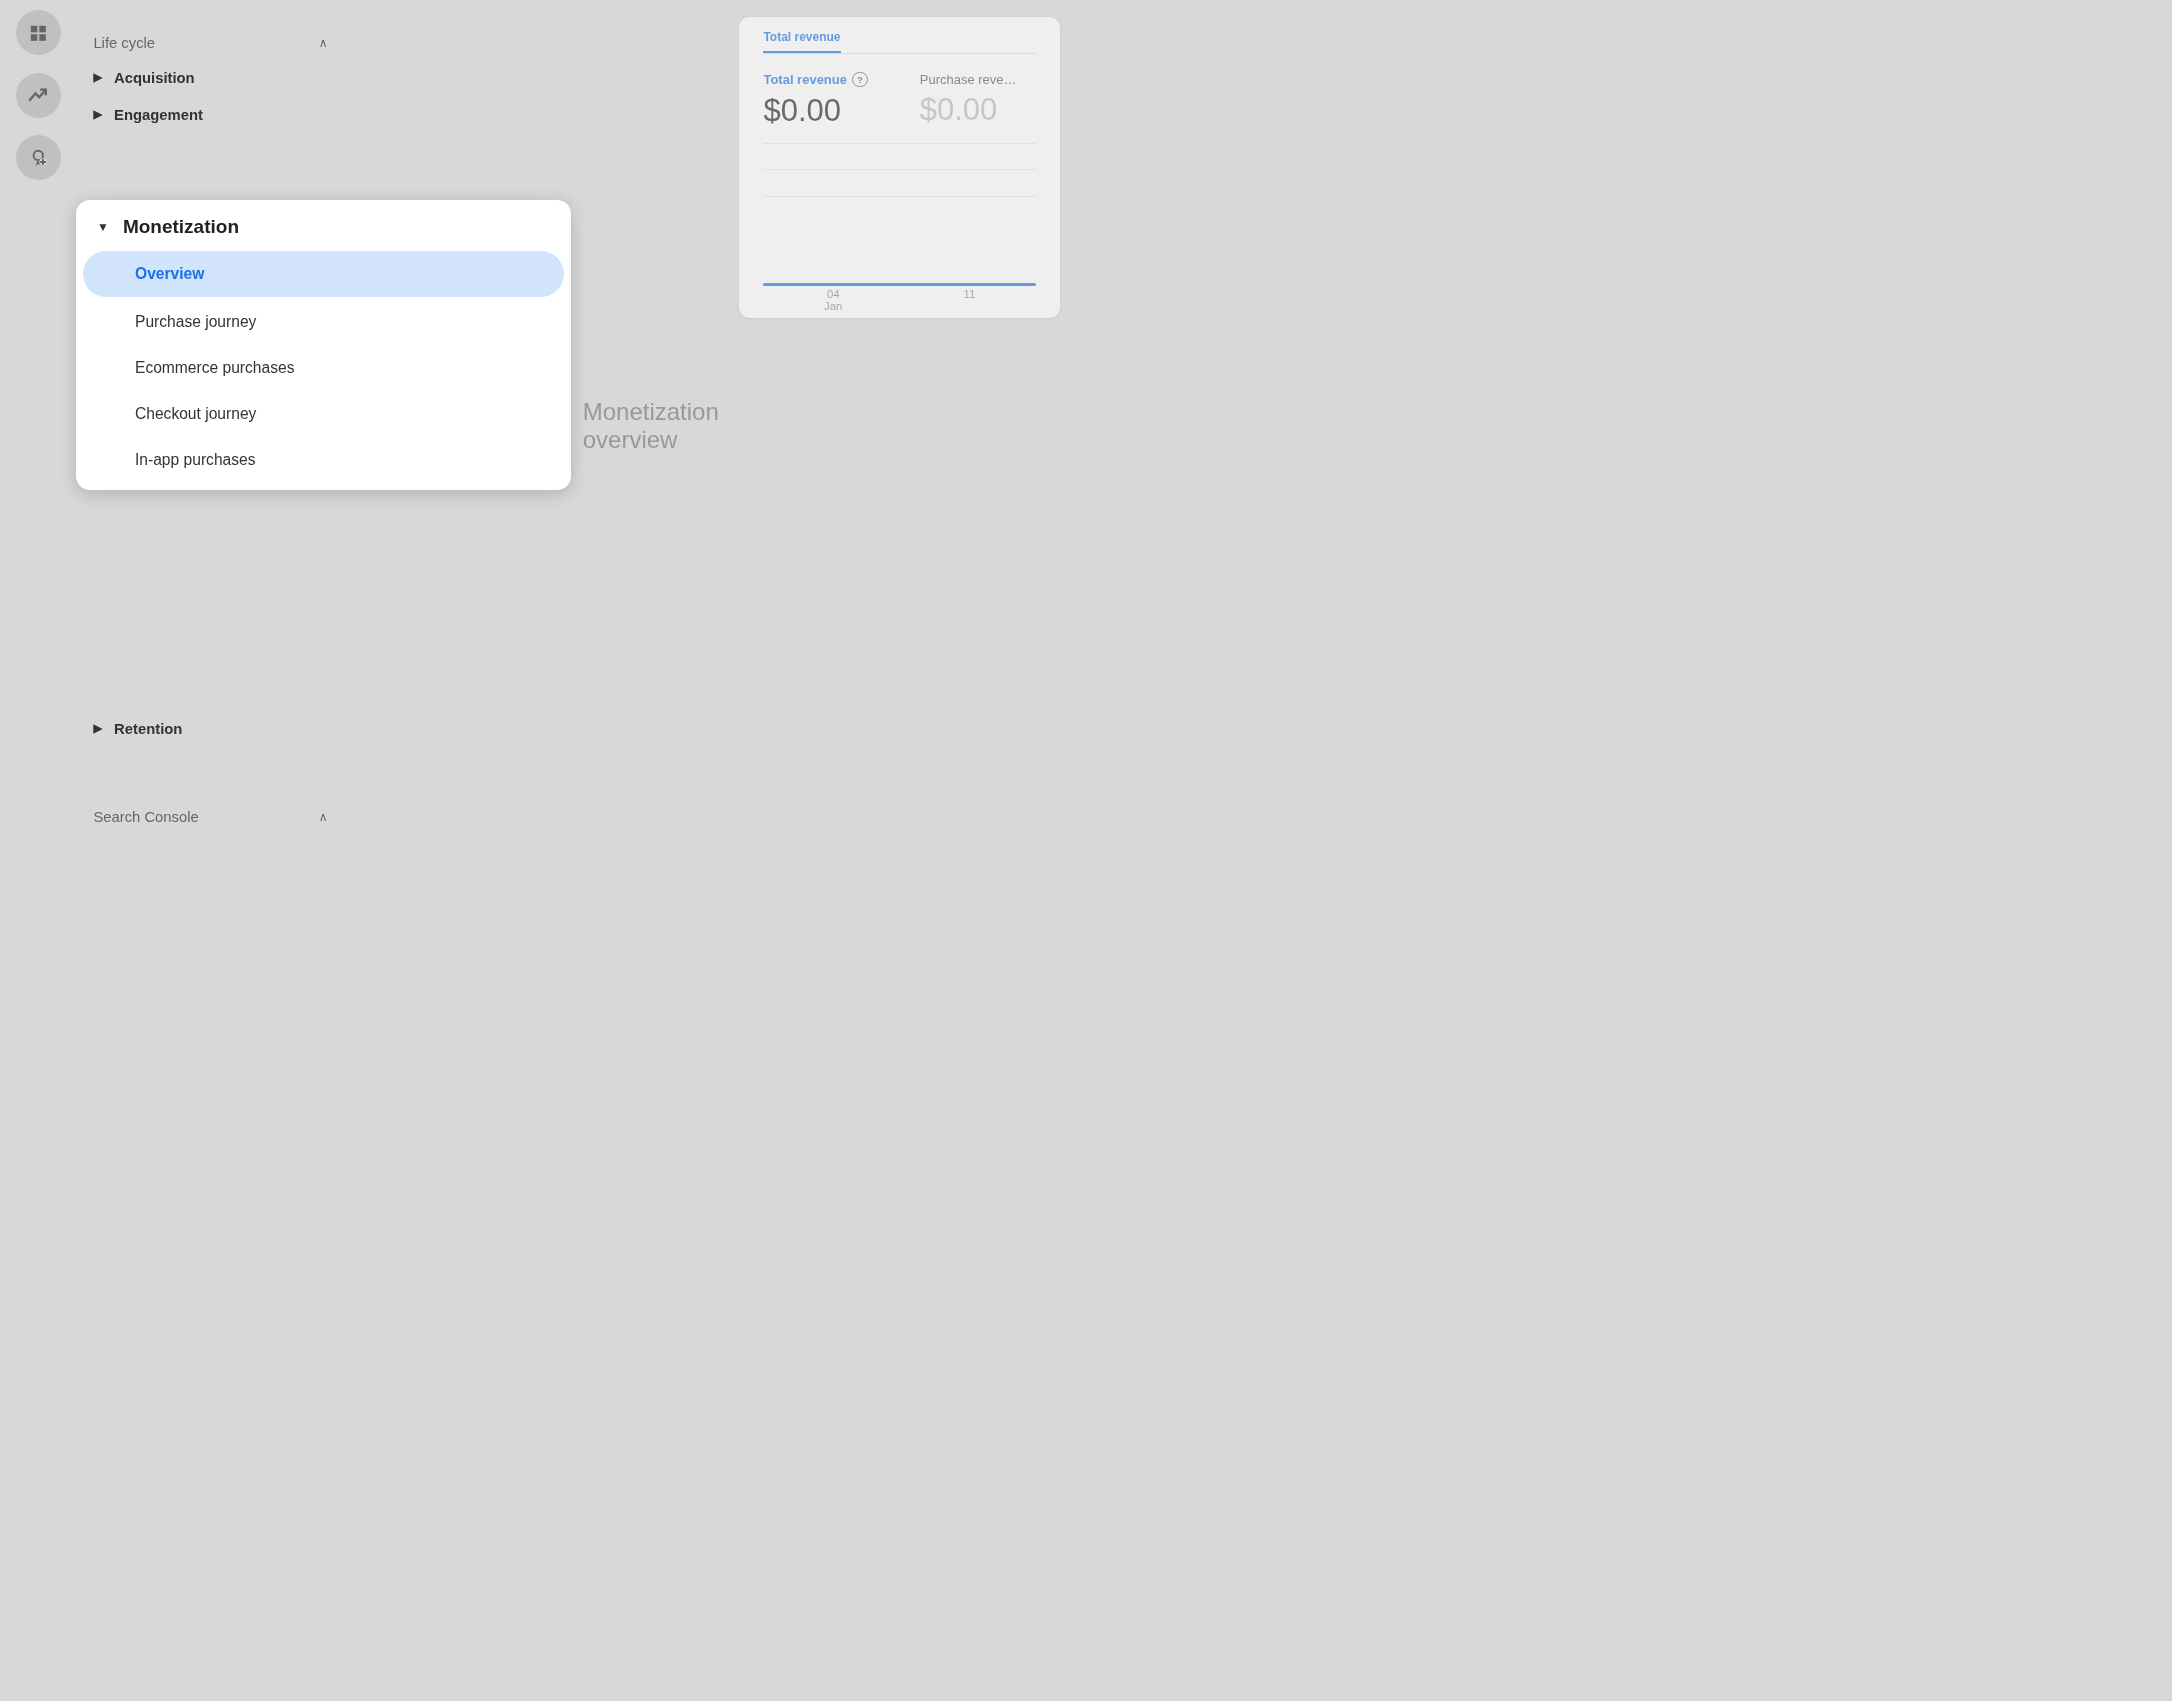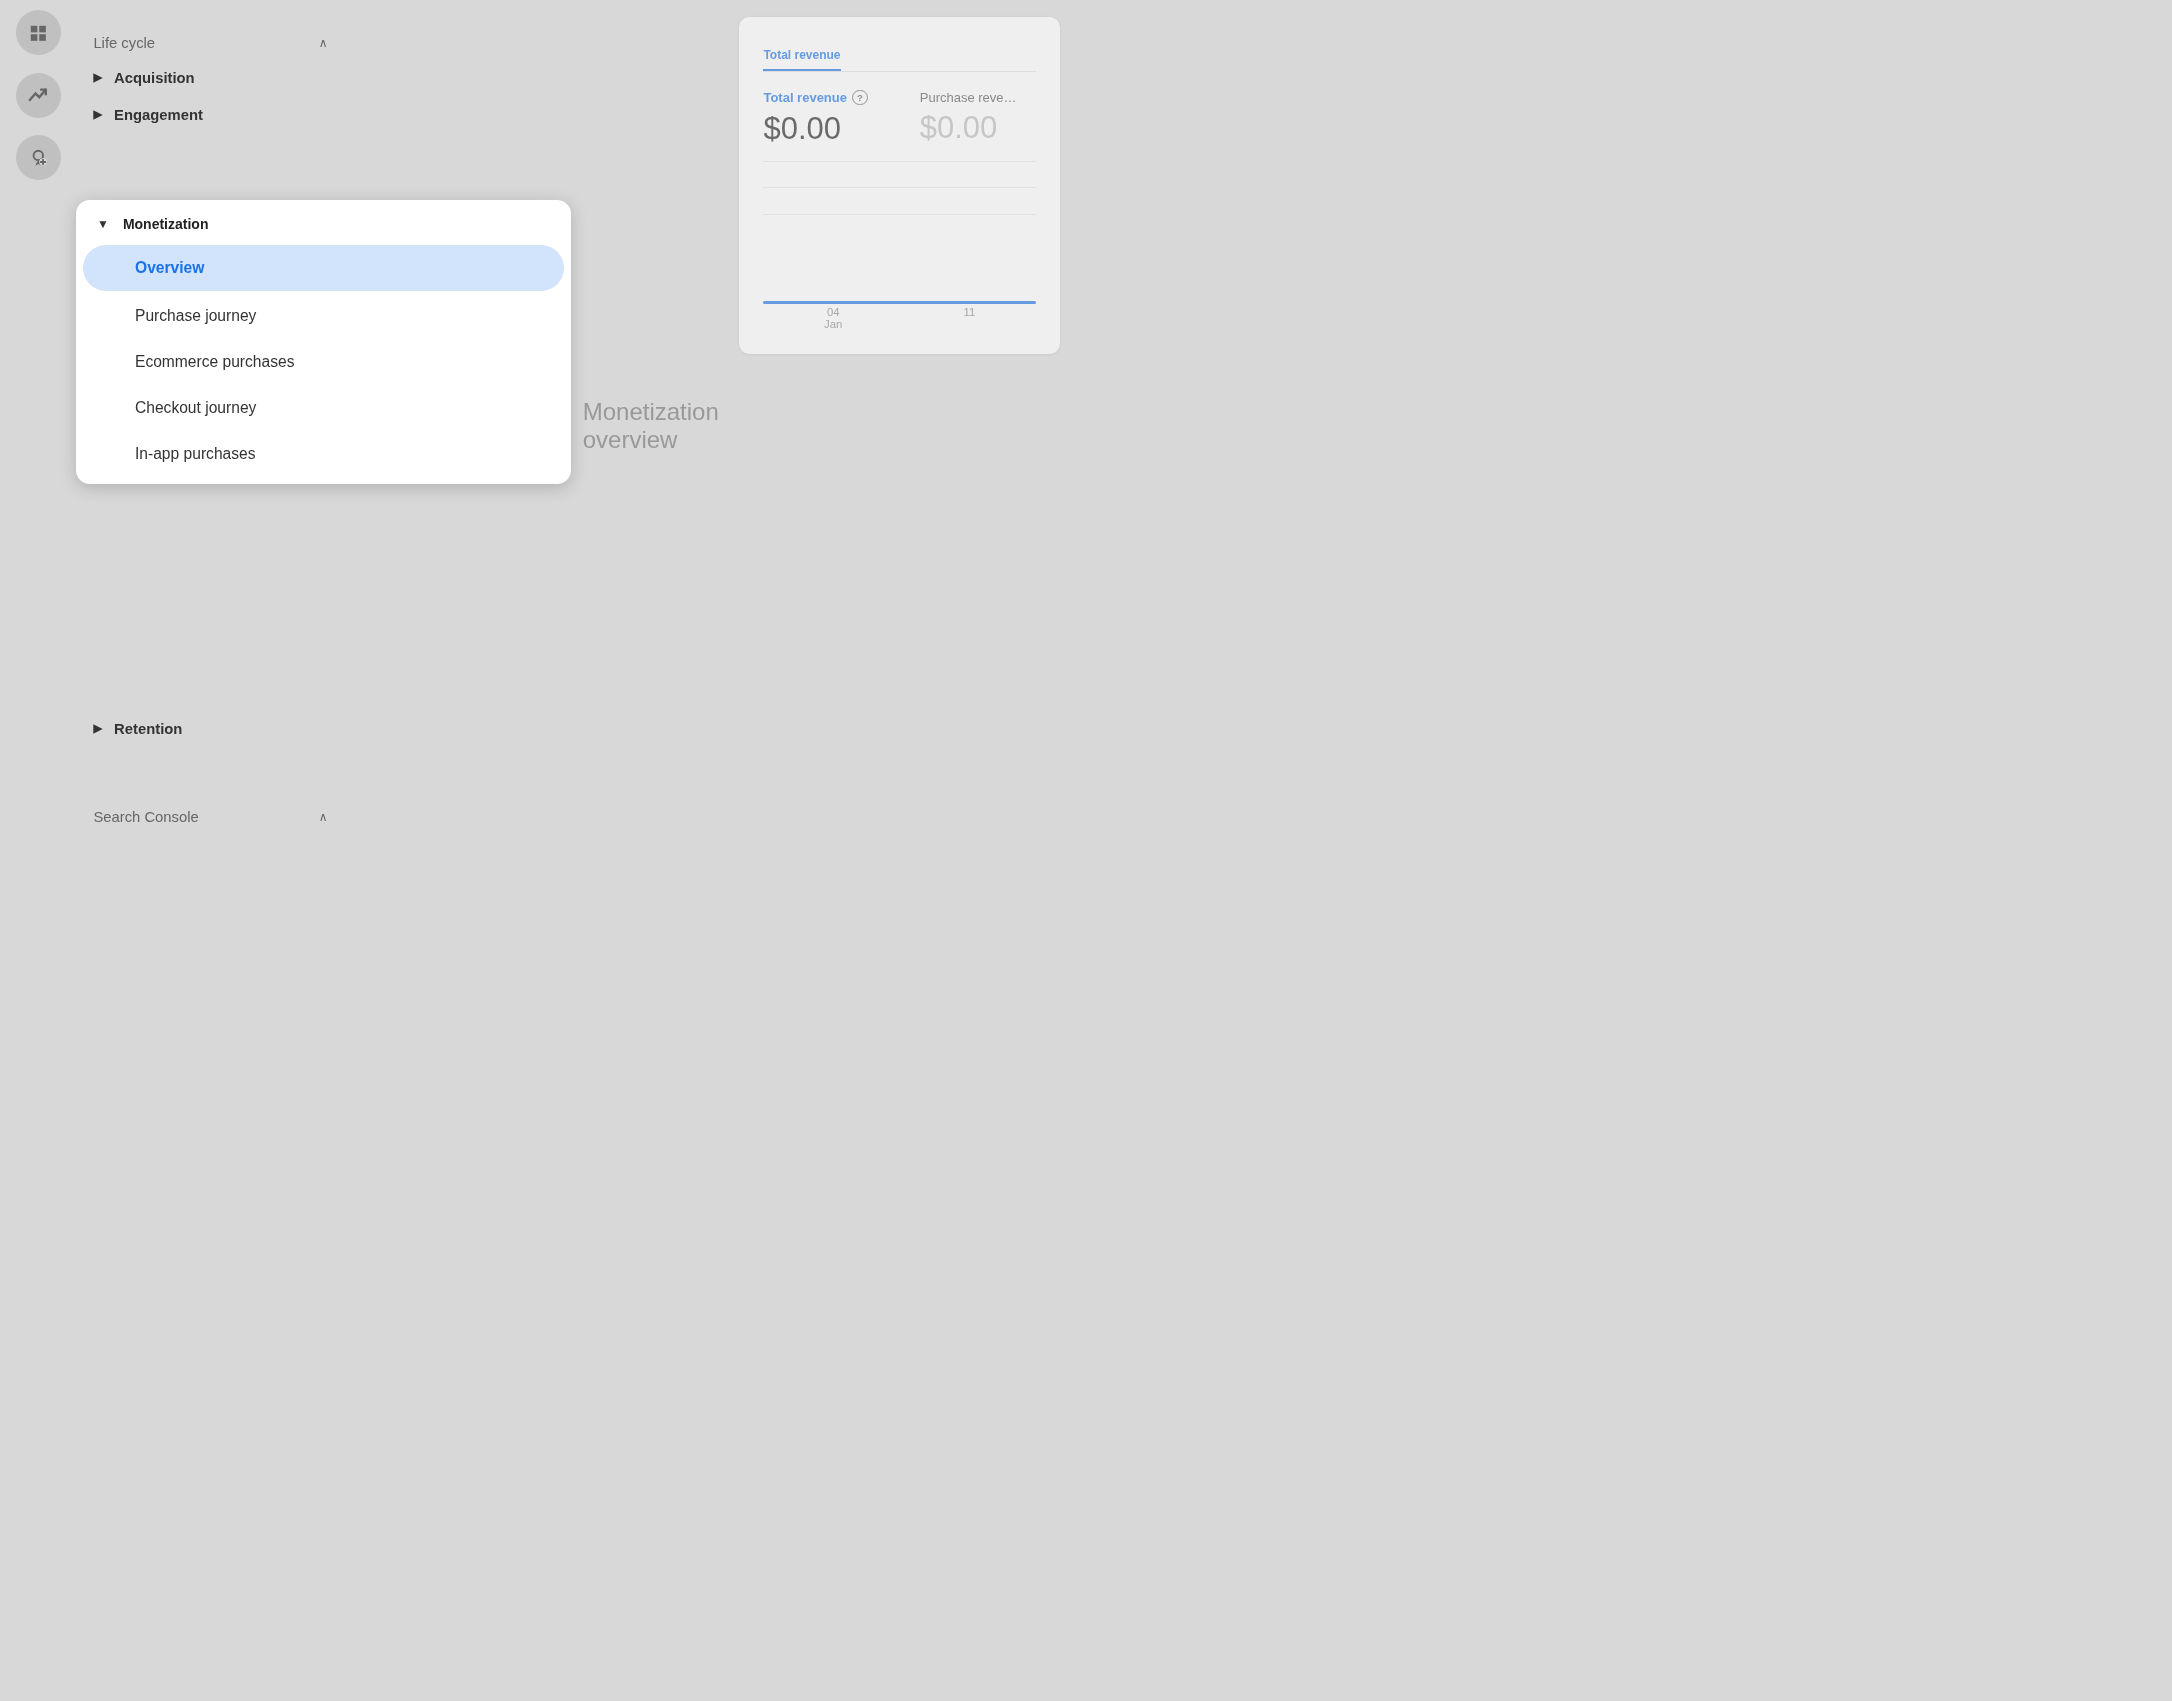--- a/index.html
+++ b/index.html
@@ -112,21 +112,21 @@
       cursor: pointer;
     }
 
     .monetization-header .arrow-down {
       margin-right: 14px;
       font-size: 12px;
       color: #333;
     }
 
     .monetization-header-label {
-      font-size: 14px;
+      font-size: 19px;
       font-weight: 700;
       color: #222;
     }
 
     .menu-item {
       padding: 14px 21px 14px 52px;
       font-size: 15.6px;
       color: #333;
       font-weight: 500;
       cursor: pointer;
@@ -161,21 +161,21 @@
       font-weight: 400;
       margin-bottom: 17.4px;
       align-self: center;
     }
 
     
     .card {
       background: #fff;
       border-radius: 10.4px;
       width: 461px;
-      padding: 24px 24px;
+      padding: 6px 24px;
       opacity: 0.6;
       box-shadow: 0 0.9px 3.5px rgba(0,0,0,0.1);
     }
 
     .card-tabs {
       display: flex;
       border-bottom: 0.9px solid #e0e0e0;
       margin-bottom: 17.4px;
     }
 

